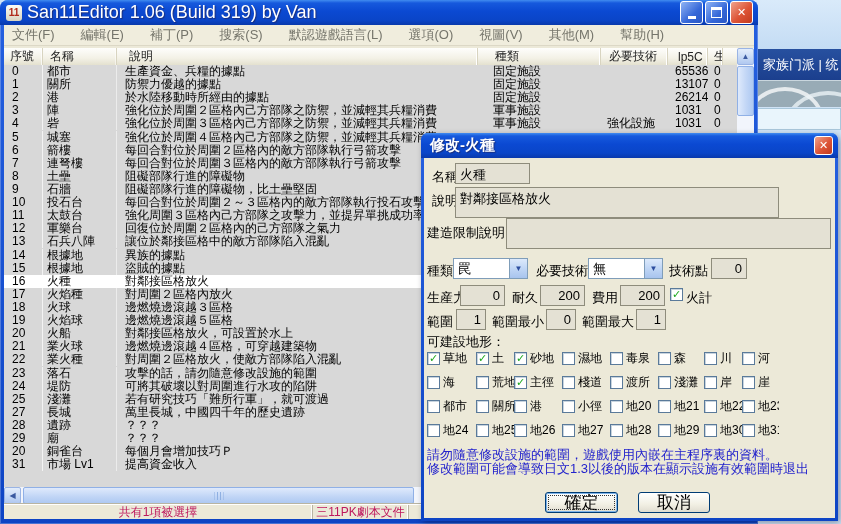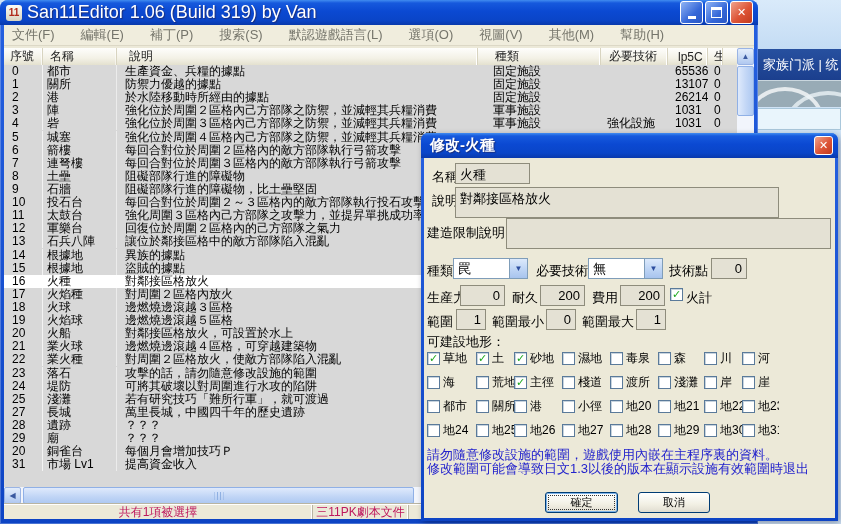--- a/index.html
+++ b/index.html
@@ -96,21 +96,21 @@
     display:flex;align-items:center;justify-content:center;}
   .cbx{width:13px;height:13px;box-sizing:border-box;background:#fff;border:1px solid #5a7a9a;
     box-shadow:inset 1px 1px 0 #c8d4de;display:inline-flex;align-items:center;justify-content:center;
     font-size:11px;font-weight:bold;color:transparent;flex:none;}
   .cbx.checked{color:#1ca81c;}
   .terrain{position:absolute;left:3px;top:188px;width:352px;display:grid;
     grid-template-columns:49px 38px 48px 48px 48px 46px 38px 37px;grid-auto-rows:24px;align-items:center;}
   .t-item{display:flex;align-items:center;gap:3px;font-size:12px;white-space:nowrap;overflow:hidden;}
   .note{position:absolute;font-size:13px;color:#2323cc;white-space:nowrap;}
   .xp-btn{position:absolute;height:21px;box-sizing:border-box;border:1px solid #003c74;border-radius:3px;
-    background:linear-gradient(180deg,#fff,#f2f0e4 60%,#e0ddd0);font-size:11px;color:#000;
+    background:linear-gradient(180deg,#fff,#f2f0e4 60%,#e0ddd0);font-size:17px;color:#000;
     display:flex;align-items:center;justify-content:center;font-family:Liberation Sans, sans-serif;}
   .xp-btn.default{box-shadow:inset 0 0 0 1px #7eb4ea;outline:1px dotted #333;outline-offset:-4px;}
 </style>
 </head>
 <body>
 
 <div id="stage">
 
   <div class="bgwin">
     <div class="bg-top"></div>

